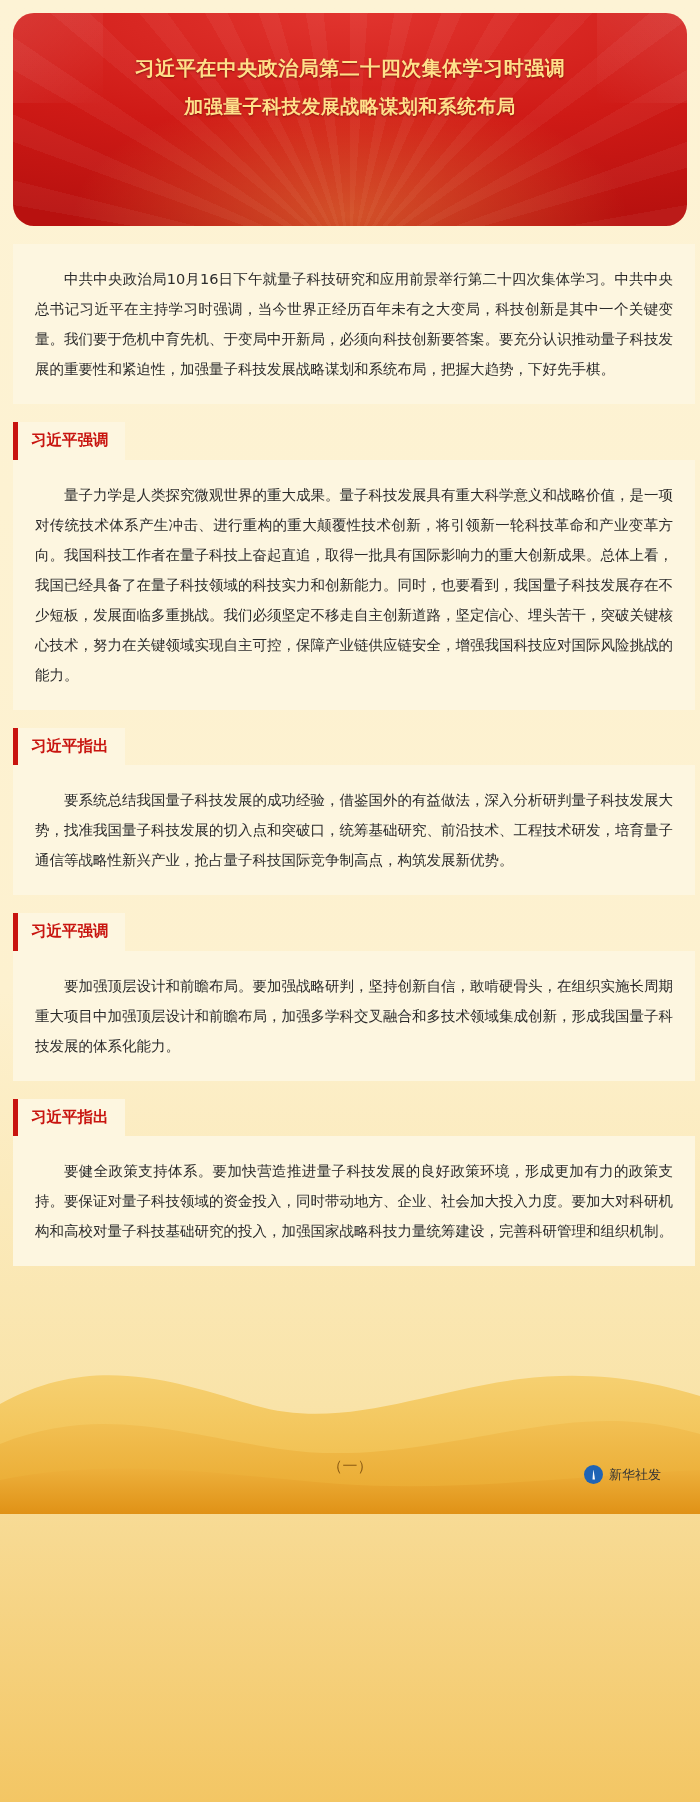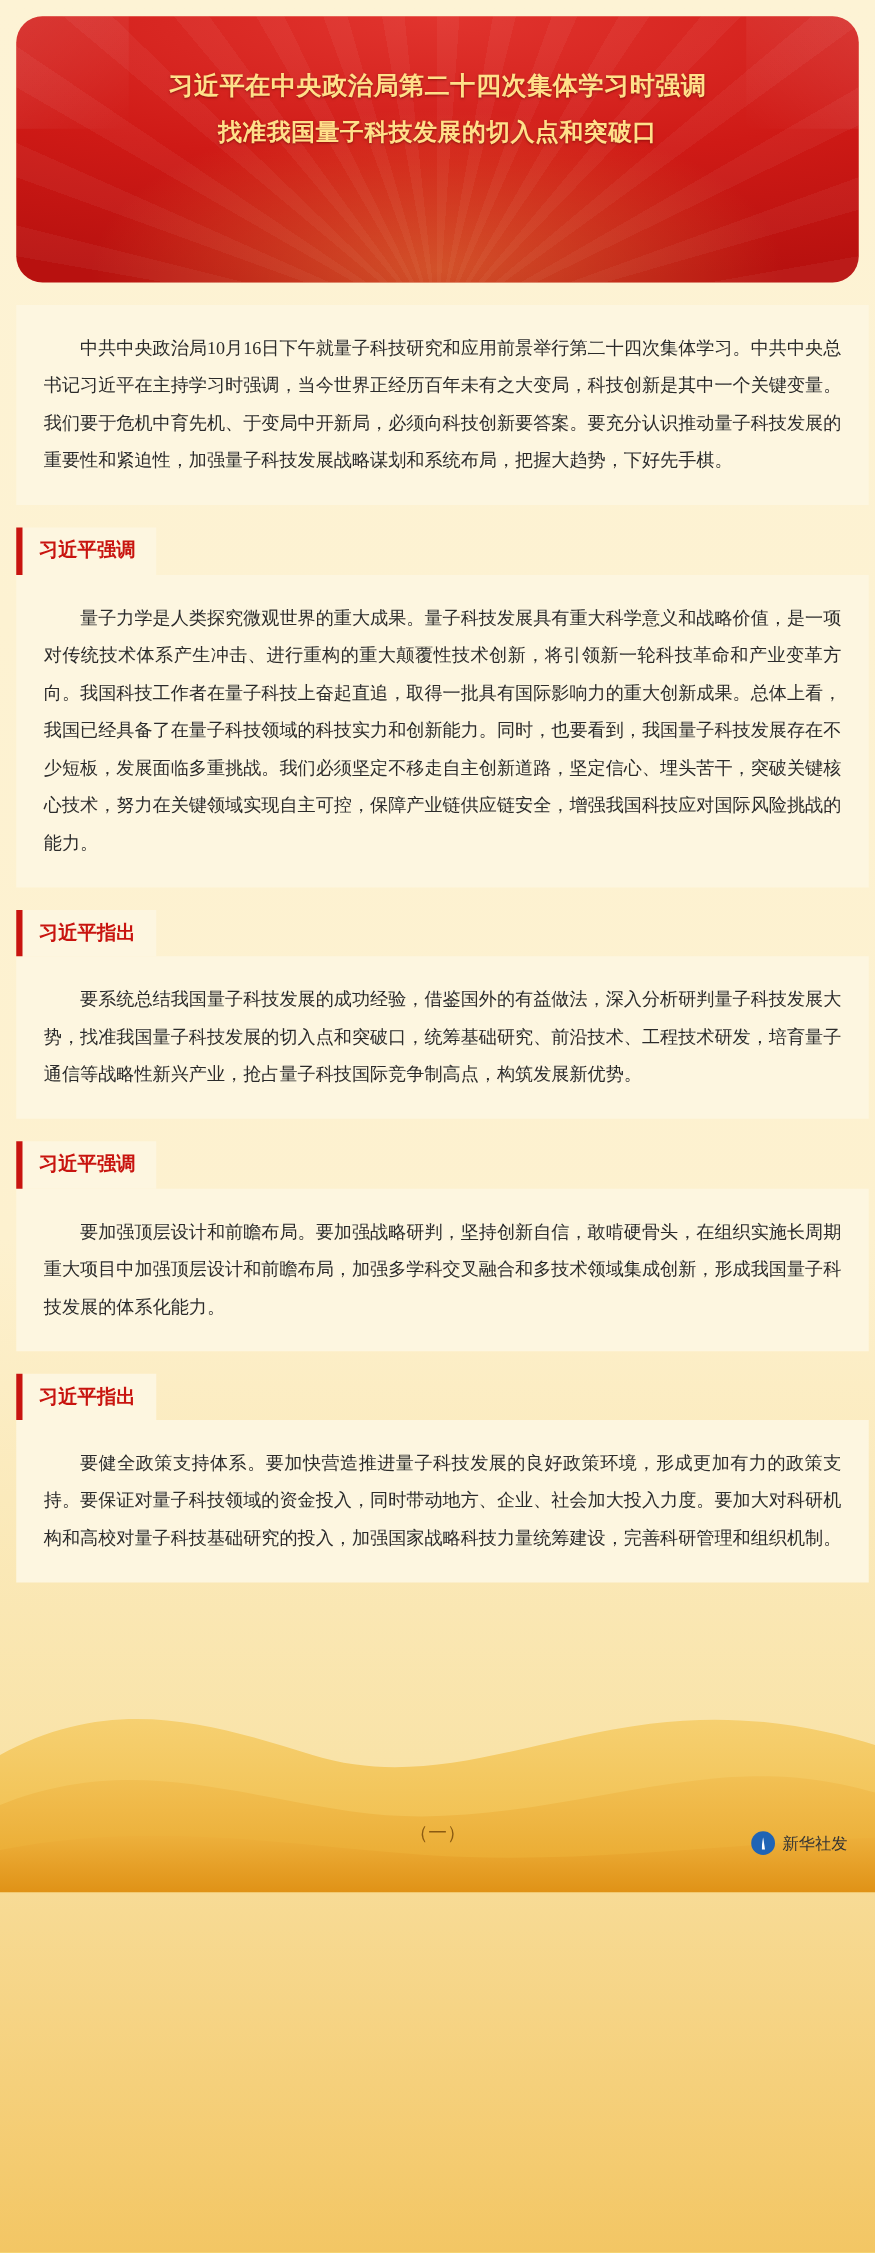--- a/index.html
+++ b/index.html
@@ -61,21 +61,20 @@
     text-shadow: 0 1px 2px rgba(90,0,0,0.6);
     white-space: nowrap;
   }
   .title-line.sub { font-size: 19px; }
 
   
   .content {
     position: relative;
     z-index: 3;
     padding: 18px 5px 0 13px;
-    font-family: Liberation Serif, serif;
   }
   .para-card {
     background: #fdf6e0;
     margin-bottom: 18px;
     padding: 20px 22px 20px 22px;
   }
   .para-card p {
     color: #2b2b2b;
     font-size: 14.5px;
     line-height: 30px;
@@ -112,21 +111,21 @@
   .page-num {
     position: absolute;
     left: 0; right: 0; bottom: 38px;
     text-align: center;
     color: #8a5a12;
     font-size: 15px;
     z-index: 4;
   }
   .brand {
     position: absolute;
-    right: 22px; bottom: 30px;
+    right: 39px; bottom: 30px;
     display: flex;
     align-items: center;
     gap: 6px;
     z-index: 4;
   }
   .brand .logo {
     width: 19px; height: 19px;
     border-radius: 50%;
     background: #1f64b5;
     position: relative;
@@ -150,21 +149,21 @@
 
 <div class="page">
 
   <div class="banner">
     <div class="rays"></div>
     <div class="glow"></div>
     <div class="corner-tl"></div>
     <div class="corner-tr"></div>
     <div class="title-wrap">
       <div class="title-line">习近平在中央政治局第二十四次集体学习时强调</div>
-      <div class="title-line sub">找准我国量子科技发展的切入点和突破口</div>
+      <div class="title-line sub">加强量子科技发展战略谋划和系统布局</div>
     </div>
   </div>
 
   <div class="content">
 
     <div class="para-card">
       <p>中共中央政治局10月16日下午就量子科技研究和应用前景举行第二十四次集体学习。中共中央总书记习近平在主持学习时强调，当今世界正经历百年未有之大变局，科技创新是其中一个关键变量。我们要于危机中育先机、于变局中开新局，必须向科技创新要答案。要充分认识推动量子科技发展的重要性和紧迫性，加强量子科技发展战略谋划和系统布局，把握大趋势，下好先手棋。</p>
     </div>
 
 

